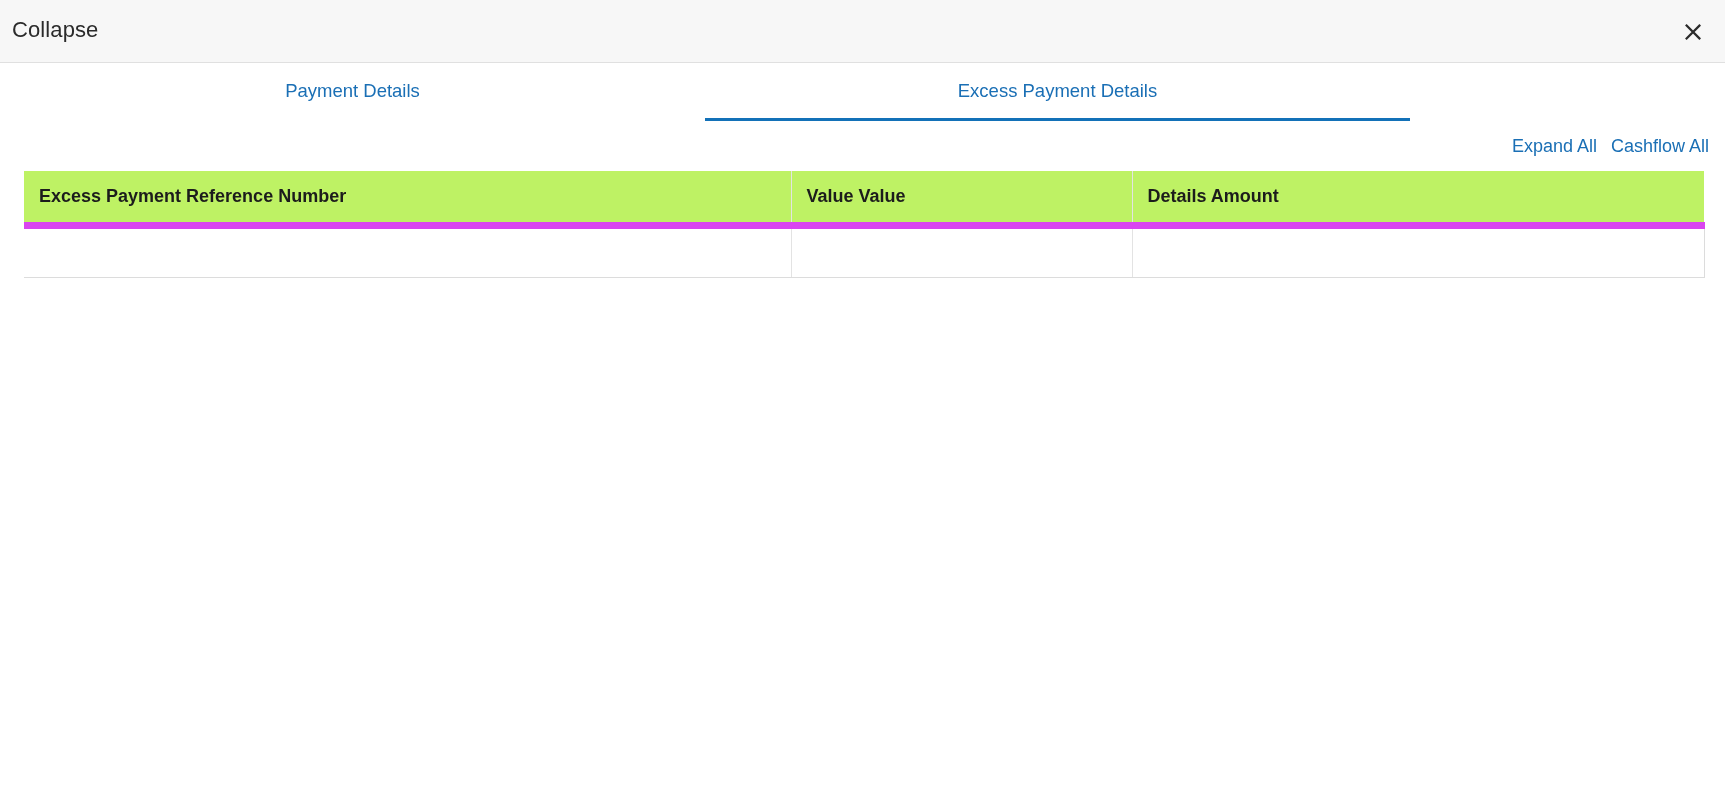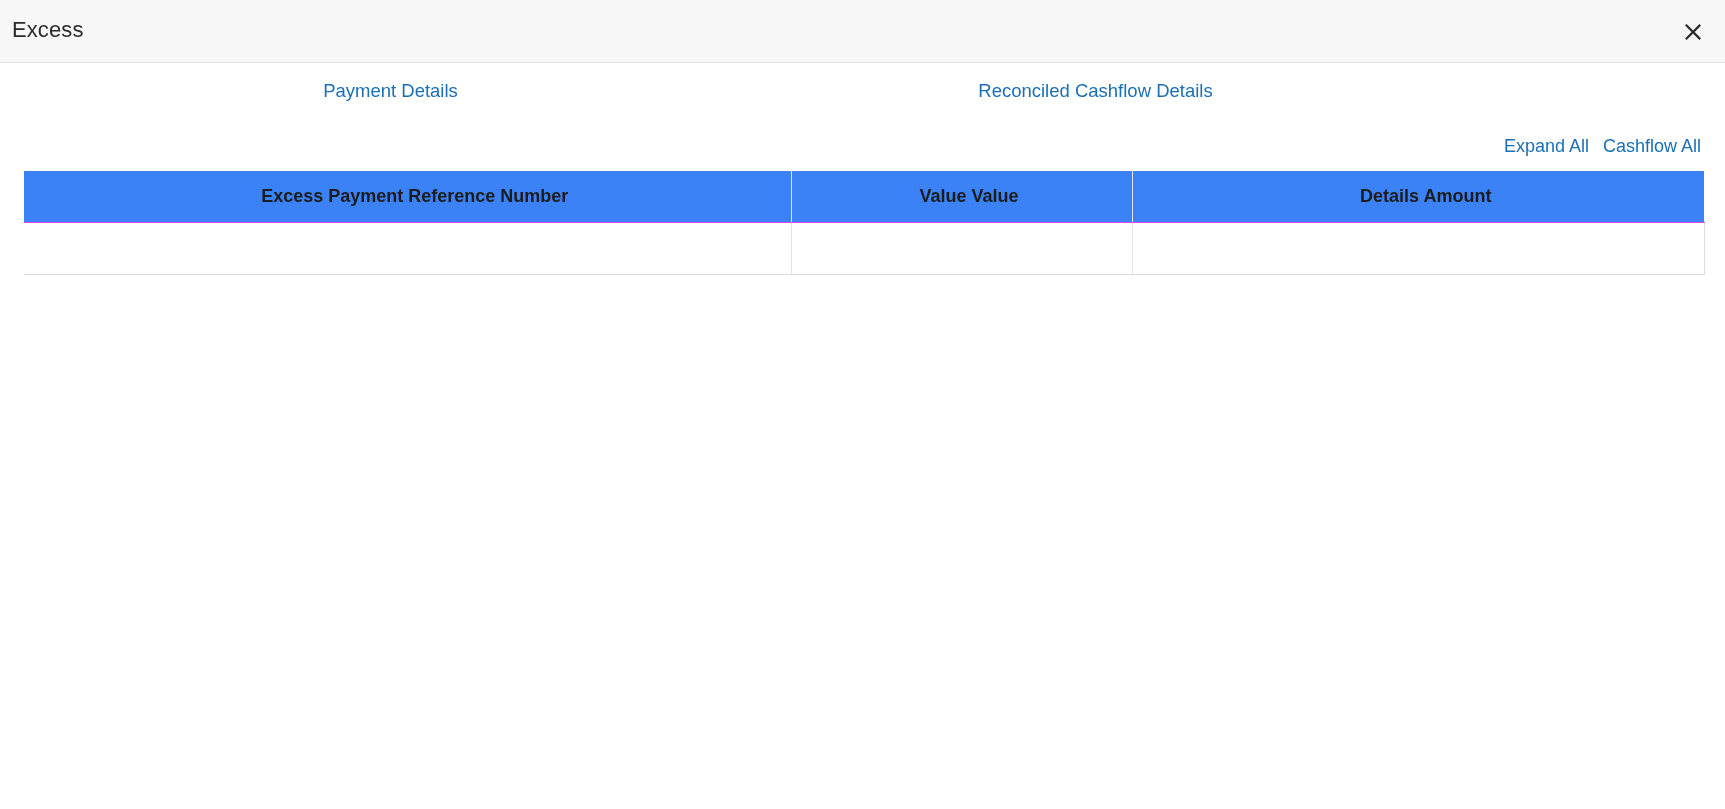--- a/index.html
+++ b/index.html
@@ -56,21 +56,20 @@
   .tabstrip {
     position: relative;
     height: 58px;
     background: #ffffff;
   }
   .tabs {
     display: flex;
     width: 1410px;
     height: 58px;
     align-items: center;
-    padding-left: 38px;
   }
   .tab {
     flex: 1 1 0;
     height: 58px;
     display: flex;
     align-items: center;
     justify-content: center;
     font-size: 18.5px;
     color: #1a6fb5;
     cursor: pointer;
@@ -85,21 +84,21 @@
     border-bottom: 3px solid #1371b8;
     color: #1a6fb5;
   }
 
   
   .toolbar {
     height: 50px;
     display: flex;
     align-items: center;
     justify-content: flex-end;
-    padding-right: 24px;
+    padding-right: 16px;
     box-sizing: border-box;
   }
   .toolbar-link {
     font-size: 18px;
     color: #1a6fb5;
     cursor: pointer;
     margin-left: 14px;
     background: none;
     border: none;
     padding: 0;
@@ -110,29 +109,29 @@
   
   .table-wrap {
     margin: 0 21px 0 24px;
   }
   table.grid {
     width: 1680px;
     border-collapse: collapse;
     table-layout: fixed;
   }
   table.grid th {
-    background: #3b82f6;
-    text-align: center;
+    background: #bef264;
+    text-align: left;
     font-size: 18px;
     font-weight: 700;
     color: #1c1c1c;
     padding: 15px 0 15px 15px;
     height: 50px;
     box-sizing: border-box;
-    border-bottom: 1px solid #d946ef;
+    border-bottom: 7px solid #d946ef;
     border-right: 1px solid #e3e3e3;
     vertical-align: middle;
   }
   table.grid th:last-child { border-right: none; }
   table.grid td {
     height: 52px;
     background: #ffffff;
     border-right: 1px solid #e3e3e3;
     border-bottom: 1px solid #dcdcdc;
     padding: 0 15px;
@@ -148,32 +147,32 @@
 
   .body-fill {
     height: 480px;
     background: #ffffff;
   }
 </style>
 </head>
 <body>
 
 <div class="titlebar">
-  <div class="titlebar-title">Excess</div>
+  <div class="titlebar-title">Collapse</div>
   <button class="titlebar-close" aria-label="Close">
     <svg width="20" height="20" viewBox="0 0 20 20" aria-hidden="true">
       <path d="M3.6 3.6 L16.4 16.4 M16.4 3.6 L3.6 16.4" stroke="#2b2b2b" stroke-width="2.2" stroke-linecap="square" fill="none"></path>
     </svg>
   </button>
 </div>
 
 <div class="tabstrip">
   <div class="tabs">
     <button class="tab">Payment Details</button>
-    <button class="tab">Reconciled Cashflow Details</button>
+    <button class="tab active">Excess Payment Details</button>
   </div>
 </div>
 
 <div class="toolbar">
   <button class="toolbar-link">Expand All</button>
   <button class="toolbar-link">Cashflow All</button>
 </div>
 
 <div class="table-wrap">
   <table class="grid">

